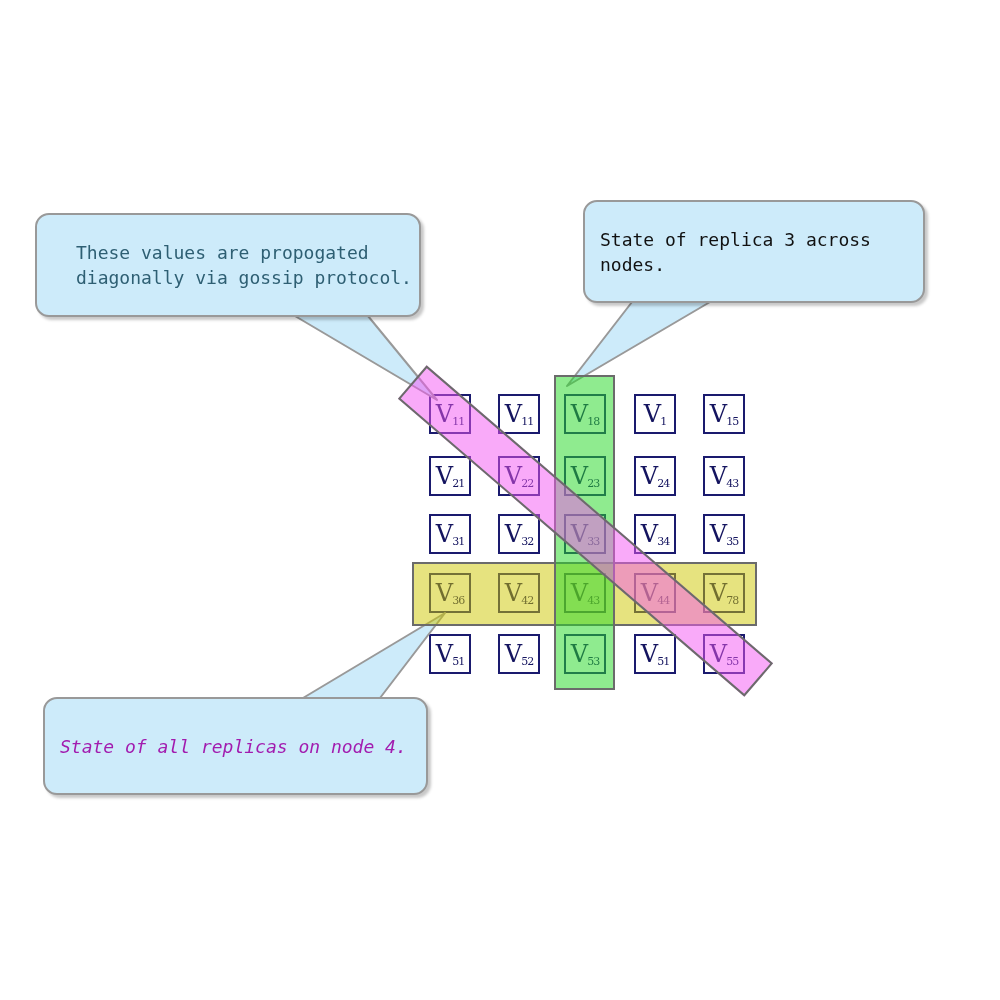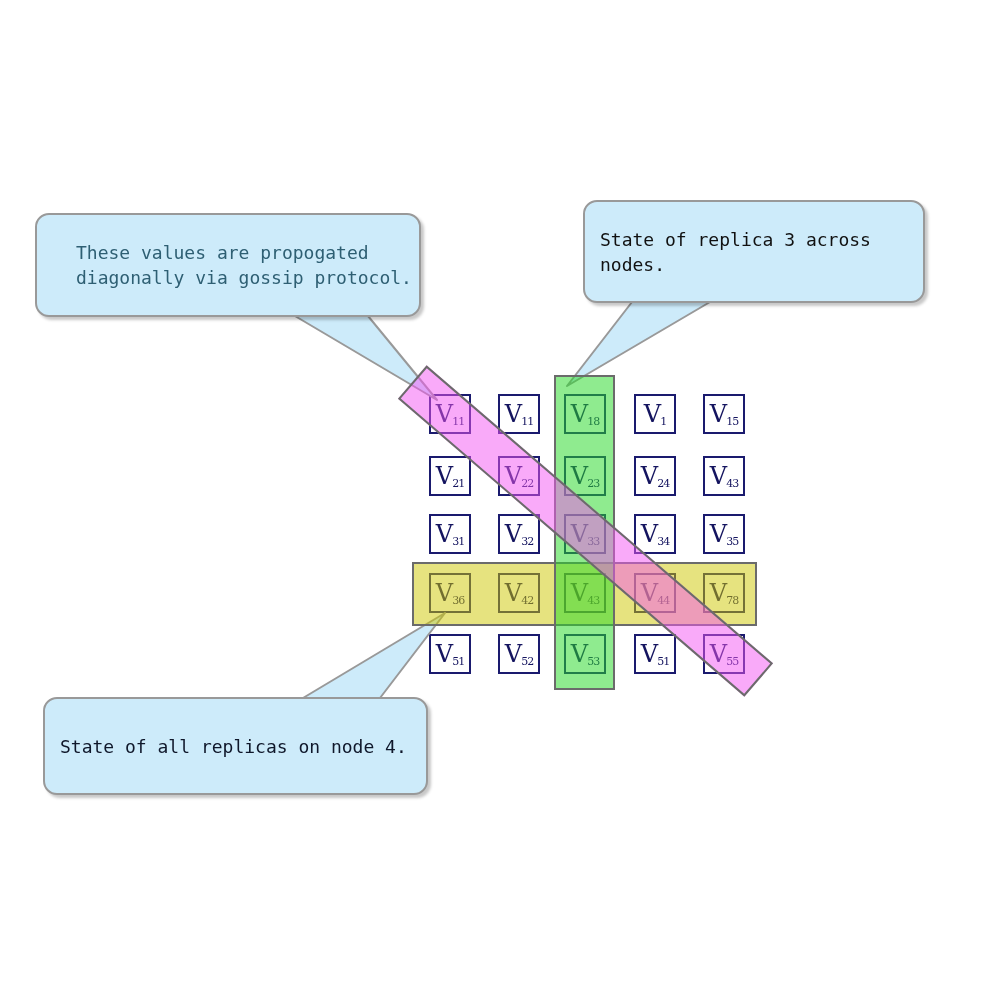--- a/index.html
+++ b/index.html
@@ -162,16 +162,16 @@
   <div class="hl hl-diag"></div>
 
   <div class="callout c1">
     <div class="callout-text" style="color: rgb(46, 95, 115);">These values are propogated
 diagonally via gossip protocol.</div>
   </div>
   <div class="callout c2">
     <div class="callout-text" style="color: rgb(17, 17, 17);">State of replica 3 across nodes.</div>
   </div>
   <div class="callout c3">
-    <div class="callout-text" style="color: #0f172a;">State of all replicas on node 4.</div>
+    <div class="callout-text" style="color: #a21caf; font-style: italic;">State of all replicas on node 4.</div>
   </div>
 
 </div>
 
 </body></html>

